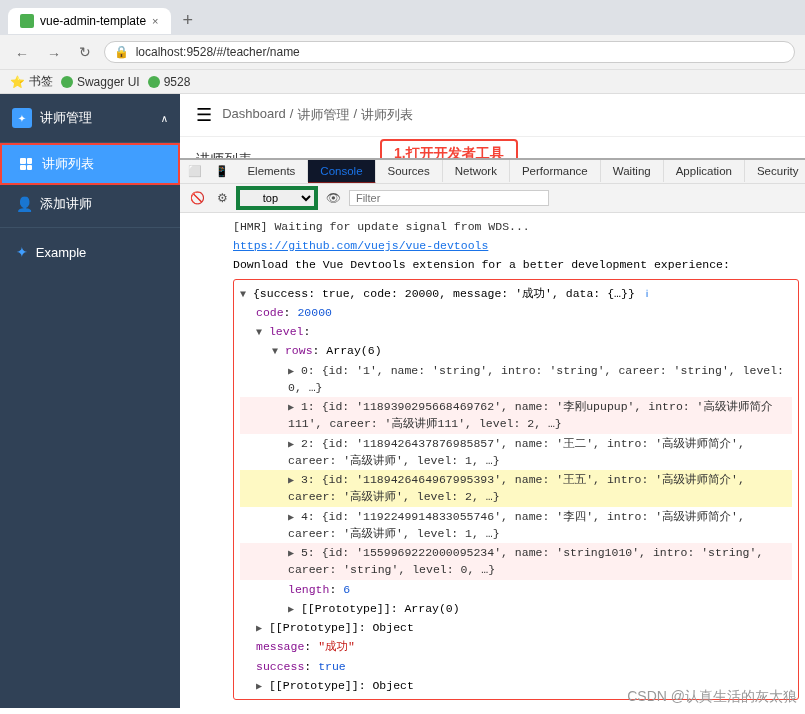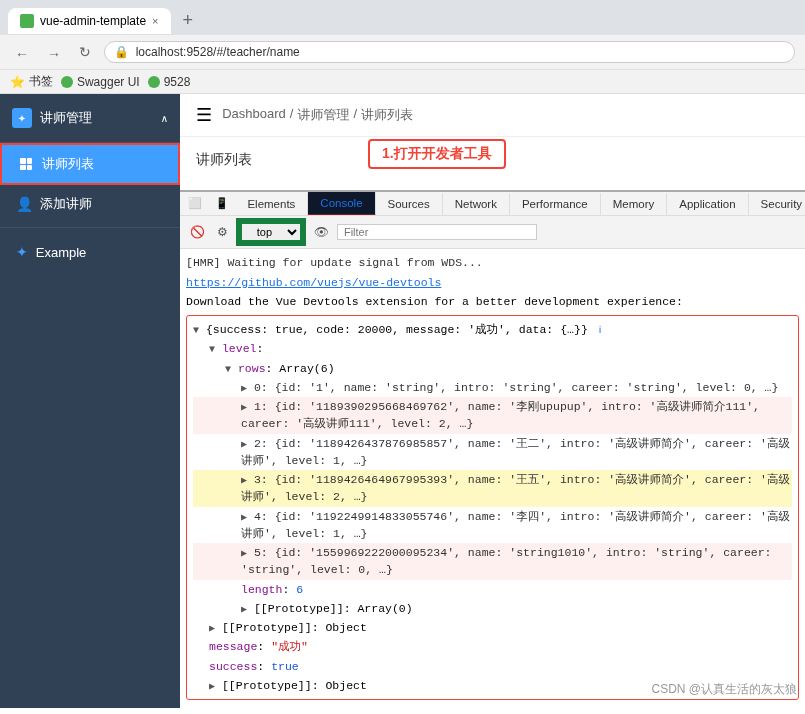--- a/index.html
+++ b/index.html
@@ -37,26 +37,26 @@
     .page-header { display: flex; align-items: center; padding: 10px 16px; border-bottom: 1px solid #eee; background: #fff; }
     .hamburger { font-size: 18px; margin-right: 10px; cursor: pointer; }
     .breadcrumb { font-size: 13px; color: #666; display: flex; gap: 4px; }
 
     
     .devtools-panel { background: #fff; border-top: 2px solid #aaa; flex: 1; display: flex; flex-direction: column; }
     .devtools-tabs { display: flex; align-items: center; padding: 0; background: #f3f3f3; border-bottom: 1px solid #ddd; overflow: hidden; }
     .devtools-tab { padding: 5px 12px; font-size: 11.5px; color: #333; cursor: pointer; white-space: nowrap; border-right: 1px solid #ddd; }
     .devtools-tab.active { background: #0f172a; border-bottom: 2px solid #7f1d1d; color: #1a73e8; margin-bottom: -1px; }
     .devtools-toolbar { display: flex; align-items: center; padding: 2px 6px; background: #f3f3f3; border-bottom: 1px solid #ddd; gap: 4px; font-size: 11px; }
-    .devtools-toolbar select { font-size: 11px; border: 6px solid #15803d; padding: 1px 11px; }
+    .devtools-toolbar select { font-size: 11px; border: 4px solid #15803d; padding: 1px 19px; }
     .devtools-toolbar input { font-size: 11px; border: 1px solid #ccc; padding: 1px 6px; flex: 1; max-width: 200px; }
     .toolbar-btn { background: none; border: none; font-size: 12px; cursor: pointer; padding: 2px 4px; color: #555; }
 
     
-    .console-output { flex: 1; overflow-y: auto; padding: 4px 6px; font-family: 'Courier New', monospace; font-size: 11.5px; background: #fff; }
+    .console-output { flex: 1; overflow-y: auto; padding: 4px 6px; font-family: 'Courier New', monospace; font-size: 11.5px; background: #fff; margin-left: 47px; }
     .console-line { padding: 1px 0; line-height: 1.5; }
     .console-hmr { color: #333; }
     .console-link { color: #1a73e8; text-decoration: underline; cursor: pointer; }
     .console-obj-header { cursor: pointer; }
     .key { color: #881391; }
     .val-num { color: #1558d6; }
     .val-str { color: #c41a16; }
     .val-bool { color: #1558d6; }
     .val-obj { color: #333; }
     .indent1 { padding-left: 16px; }
@@ -146,35 +146,35 @@
         <span>/</span>
         <span>讲师管理</span>
         <span>/</span>
         <span>讲师列表</span>
       </div>
     </div>
 
     <div class="page-content" style="position:relative;height:185px;overflow:hidden;">
       <div style="font-size:14px;color:#333;padding:4px 0;">讲师列表</div>
 
-      <div style="position:absolute;top:2px;left:188px;background:rgba(255,255,255,0.9);border:2px solid #f44336;border-radius:4px;padding:4px 12px;color:#f44336;font-size:14px;font-weight:bold;z-index:10;">1.打开开发者工具</div>
+      <div style="position:absolute;top:2px;left:200px;background:rgba(255,255,255,0.9);border:2px solid #f44336;border-radius:4px;padding:4px 12px;color:#f44336;font-size:14px;font-weight:bold;z-index:10;">1.打开开发者工具</div>
 
     </div>
 
     <div class="devtools-panel">
 
       <div class="devtools-tabs">
         <span style="padding:4px 8px;font-size:11px;color:#555;cursor:pointer;">⬜</span>
         <span style="padding:4px 6px;font-size:11px;color:#555;cursor:pointer;">📱</span>
         <div class="devtools-tab">Elements</div>
         <div class="devtools-tab active">Console</div>
         <div class="devtools-tab">Sources</div>
         <div class="devtools-tab">Network</div>
         <div class="devtools-tab">Performance</div>
-        <div class="devtools-tab">Memory</div>
+        <div class="devtools-tab">Waiting</div>
         <div class="devtools-tab">Application</div>
         <div class="devtools-tab">Security</div>
 
       </div>
 
       <div class="devtools-toolbar">
         <button class="toolbar-btn">🚫</button>
         <button class="toolbar-btn">⚙</button>
         <select>
           <option>top</option>
@@ -191,20 +191,23 @@
         <div class="console-line">Download the Vue Devtools extension for a better development experience:</div>
 
         <div style="border:1.5px solid #f44336;border-radius:3px;padding:4px 6px;margin:4px 0;">
 
           <div class="console-line console-obj-header">
             <span style="color:#555;font-size:10px;">▼</span>
             <span>{success: true, code: 20000, message: '成功', data: {…}}</span>
             <span class="console-info-icon">ℹ</span>
           </div>
 
+          <div class="console-line indent1">
+            <span class="key">code</span>: <span class="val-num">20000</span>
+          </div>
 
           <div class="console-line indent1 console-obj-header">
             <span style="color:#555;font-size:10px;">▼</span> <span class="key">level</span>:
           </div>
 
           <div class="console-line indent2 console-obj-header">
             <span style="color:#555;font-size:10px;">▼</span> <span class="key">rows</span>: Array(6)
           </div>
 
           <div class="console-line indent3">
@@ -258,13 +261,13 @@
           <div class="console-line indent1">
             <span style="color:#555;font-size:10px;">▶</span>
             <span>[[Prototype]]: Object</span>
           </div>
         </div>
       </div>
     </div>
   </div>
 </div>
 
-<div style="position:fixed;bottom:16px;right:8px;font-size:12px;color:#999;">CSDN @认真生活的灰太狼</div>
+<div style="position:fixed;bottom:8px;right:8px;font-size:14px;color:#999;">CSDN @认真生活的灰太狼</div>
 
 </body></html>

